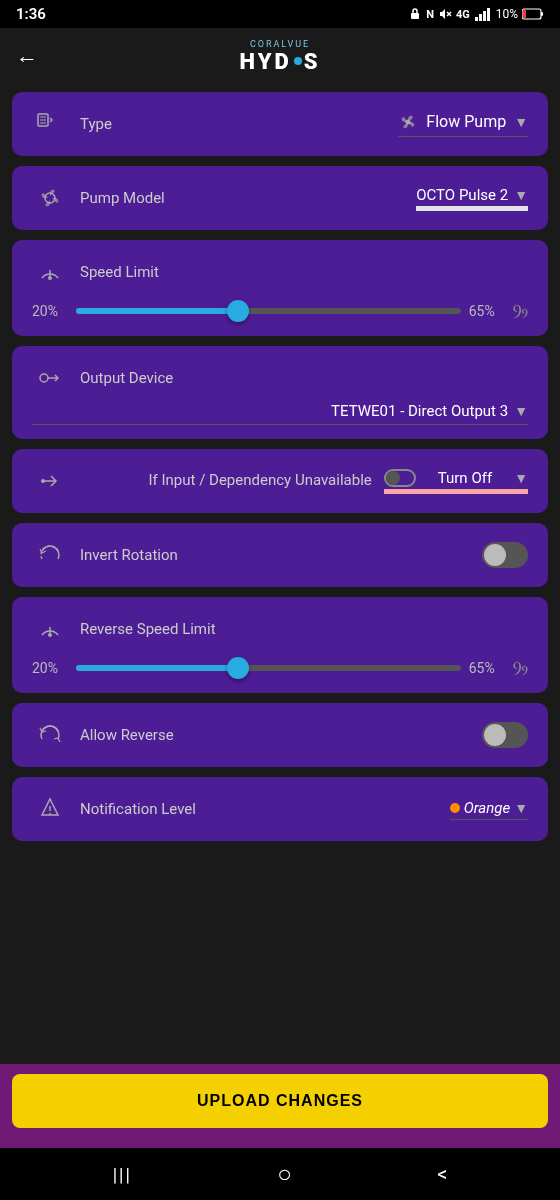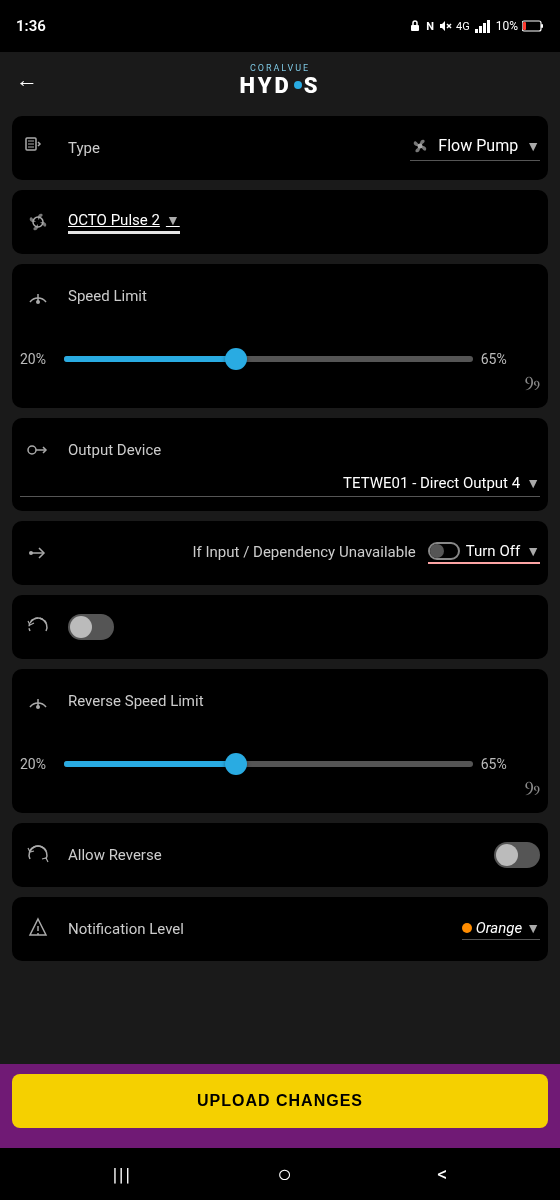--- a/index.html
+++ b/index.html
@@ -14,21 +14,21 @@
       flex-direction: column;
     }
 
     
     .status-bar {
       background: #000;
       display: flex;
       justify-content: space-between;
       align-items: center;
       padding: 8px 16px;
-      height: 52px;
+      height: 28px;
     }
     .status-time {
       font-size: 15px;
       font-weight: 600;
       color: #fff;
     }
     .status-icons {
       display: flex;
       align-items: center;
       gap: 4px;
@@ -89,23 +89,23 @@
       flex: 1;
       padding: 8px 12px;
       display: flex;
       flex-direction: column;
       gap: 10px;
       background: #1a1a1a;
     }
 
     
     .card {
-      background: #000000;
+      background: #4c1d95;
       border-radius: 10px;
-      padding: 14px 8px;
+      padding: 14px 20px;
     }
 
     
     .row-main {
       display: flex;
       align-items: center;
       gap: 12px;
     }
     .icon-circle {
       width: 36px;
@@ -125,23 +125,22 @@
       align-items: center;
       gap: 6px;
       color: #fff;
       font-size: 15px;
     }
     .dropdown-arrow {
       color: #aaa;
       font-size: 14px;
     }
     .underlined-value {
-      border-bottom: 3px solid #e5e5e5;
+      border-bottom: 5px solid #e5e5e5;
       padding-bottom: 2px;
-      text-decoration: underline;
     }
 
     
     .type-card .row-main {
       align-items: center;
     }
     .type-value-container {
       display: flex;
       align-items: center;
       gap: 8px;
@@ -192,21 +191,20 @@
       position: absolute;
       top: 50%;
       transform: translateY(-50%);
       cursor: pointer;
       box-shadow: 0 2px 4px rgba(0,0,0,0.4);
     }
     .slider-expand-icon {
       font-size: 18px;
       color: #888;
       cursor: pointer;
-      margin-top: 48px;
     }
 
     
     .output-value-row {
       margin-top: 6px;
       display: flex;
       justify-content: flex-end;
       align-items: center;
       gap: 6px;
       border-bottom: 1px solid #555;
@@ -301,21 +299,21 @@
     </svg>
 
     <span style="font-size:11px;font-weight:700;">N</span>
 
     <svg width="14" height="14" viewBox="0 0 14 14">
       <path d="M2 5h2l3-3v10l-3-3H2V5z" fill="#fff"></path>
       <line x1="9" y1="5" x2="13" y2="9" stroke="#fff" stroke-width="1.5"></line>
       <line x1="13" y1="5" x2="9" y2="9" stroke="#fff" stroke-width="1.5"></line>
     </svg>
 
-    <span style="font-size:11px;font-weight:400;">4G</span>
+    <span style="font-size:11px;font-weight:700;">4G</span>
 
     <svg width="18" height="13" viewBox="0 0 18 13">
       <rect x="1" y="9" width="3" height="4" fill="#fff"></rect>
       <rect x="5" y="6" width="3" height="7" fill="#fff"></rect>
       <rect x="9" y="3" width="3" height="10" fill="#fff"></rect>
       <rect x="13" y="0" width="3" height="13" fill="#fff"></rect>
     </svg>
     <span class="battery-text">10%</span>
 
     <svg width="22" height="12" viewBox="0 0 22 12">
@@ -371,20 +369,21 @@
     <div class="row-main">
       <div class="icon-circle">
         <svg width="28" height="28" viewBox="0 0 28 28" fill="none">
           <circle cx="14" cy="14" r="5" stroke="#aaa" stroke-width="1.5"></circle>
           <path d="M14 9C14 7 16 5 18 6c1 .5 1 2-1 3L14 12" fill="#aaa" opacity="0.7"></path>
           <path d="M19 14C21 14 23 16 22 18c-.5 1-2 1-3-1L16 14" fill="#aaa" opacity="0.7"></path>
           <path d="M14 19C14 21 12 23 10 22c-1-.5-1-2 1-3L14 16" fill="#aaa" opacity="0.7"></path>
           <path d="M9 14C7 14 5 12 6 10c.5-1 2-1 3 1L12 14" fill="#aaa" opacity="0.7"></path>
         </svg>
       </div>
+      <span class="row-label">Pump Model</span>
       <div class="row-value underlined-value">
         <span>OCTO Pulse 2</span>
         <span class="dropdown-arrow">▼</span>
       </div>
     </div>
   </div>
 
   <div class="card">
     <div class="row-main">
       <div class="icon-circle">
@@ -416,55 +415,56 @@
       <div class="icon-circle">
         <svg width="28" height="28" viewBox="0 0 28 28" fill="none">
           <circle cx="8" cy="14" r="4" stroke="#aaa" stroke-width="1.5"></circle>
           <line x1="12" y1="14" x2="22" y2="14" stroke="#aaa" stroke-width="1.5"></line>
           <path d="M19 11l3 3-3 3" stroke="#aaa" stroke-width="1.5" fill="none"></path>
         </svg>
       </div>
       <span class="row-label">Output Device</span>
     </div>
     <div class="output-value-row">
-      <span style="font-size:15px;color:#fff;">TETWE01 - Direct Output 4</span>
+      <span style="font-size:15px;color:#fff;">TETWE01 - Direct Output 3</span>
       <span class="dropdown-arrow">▼</span>
     </div>
   </div>
 
   <div class="card">
     <div class="row-main">
       <div class="icon-circle">
         <svg width="28" height="28" viewBox="0 0 28 28" fill="none">
           <line x1="6" y1="14" x2="20" y2="14" stroke="#aaa" stroke-width="1.5"></line>
           <path d="M15 9l5 5-5 5" stroke="#aaa" stroke-width="1.5" fill="none"></path>
           <circle cx="7" cy="14" r="2" fill="#aaa"></circle>
         </svg>
       </div>
       <span class="row-label" style="flex:1;font-size:15px;color:#ccc;line-height:1.3;text-align:right;">If Input / Dependency Unavailable</span>
-      <div style="display:flex;align-items:center;gap:6px;border-bottom:2px solid #fca5a5;padding-bottom:2px;">
+      <div style="display:flex;align-items:center;gap:22px;border-bottom:5px solid #fca5a5;padding-bottom:2px;">
 
         <div style="width:32px;height:18px;border-radius:9px;border:2px solid #888;position:relative;background:transparent;">
           <div style="width:14px;height:14px;border-radius:50%;background:#555;position:absolute;top:0px;left:0px;"></div>
         </div>
         <span style="font-size:15px;color:#fff;">Turn Off</span>
         <span class="dropdown-arrow">▼</span>
       </div>
     </div>
   </div>
 
   <div class="card">
     <div class="row-main">
       <div class="icon-circle">
         <svg width="28" height="28" viewBox="0 0 28 28" fill="none">
           <path d="M6 10 A8 8 0 0 1 22 18" stroke="#aaa" stroke-width="1.5" fill="none"></path>
           <path d="M22 10 A8 8 0 0 0 6 18" stroke="#aaa" stroke-width="1.5" fill="none" stroke-dasharray="3 2"></path>
           <path d="M4 8l2 4 4-2" stroke="#aaa" stroke-width="1.2" fill="none"></path>
         </svg>
       </div>
+      <span class="row-label">Invert Rotation</span>
       <div class="toggle">
         <div class="toggle-knob"></div>
       </div>
     </div>
   </div>
 
   <div class="card">
     <div class="row-main">
       <div class="icon-circle">
         <svg width="28" height="28" viewBox="0 0 28 28" fill="none">

